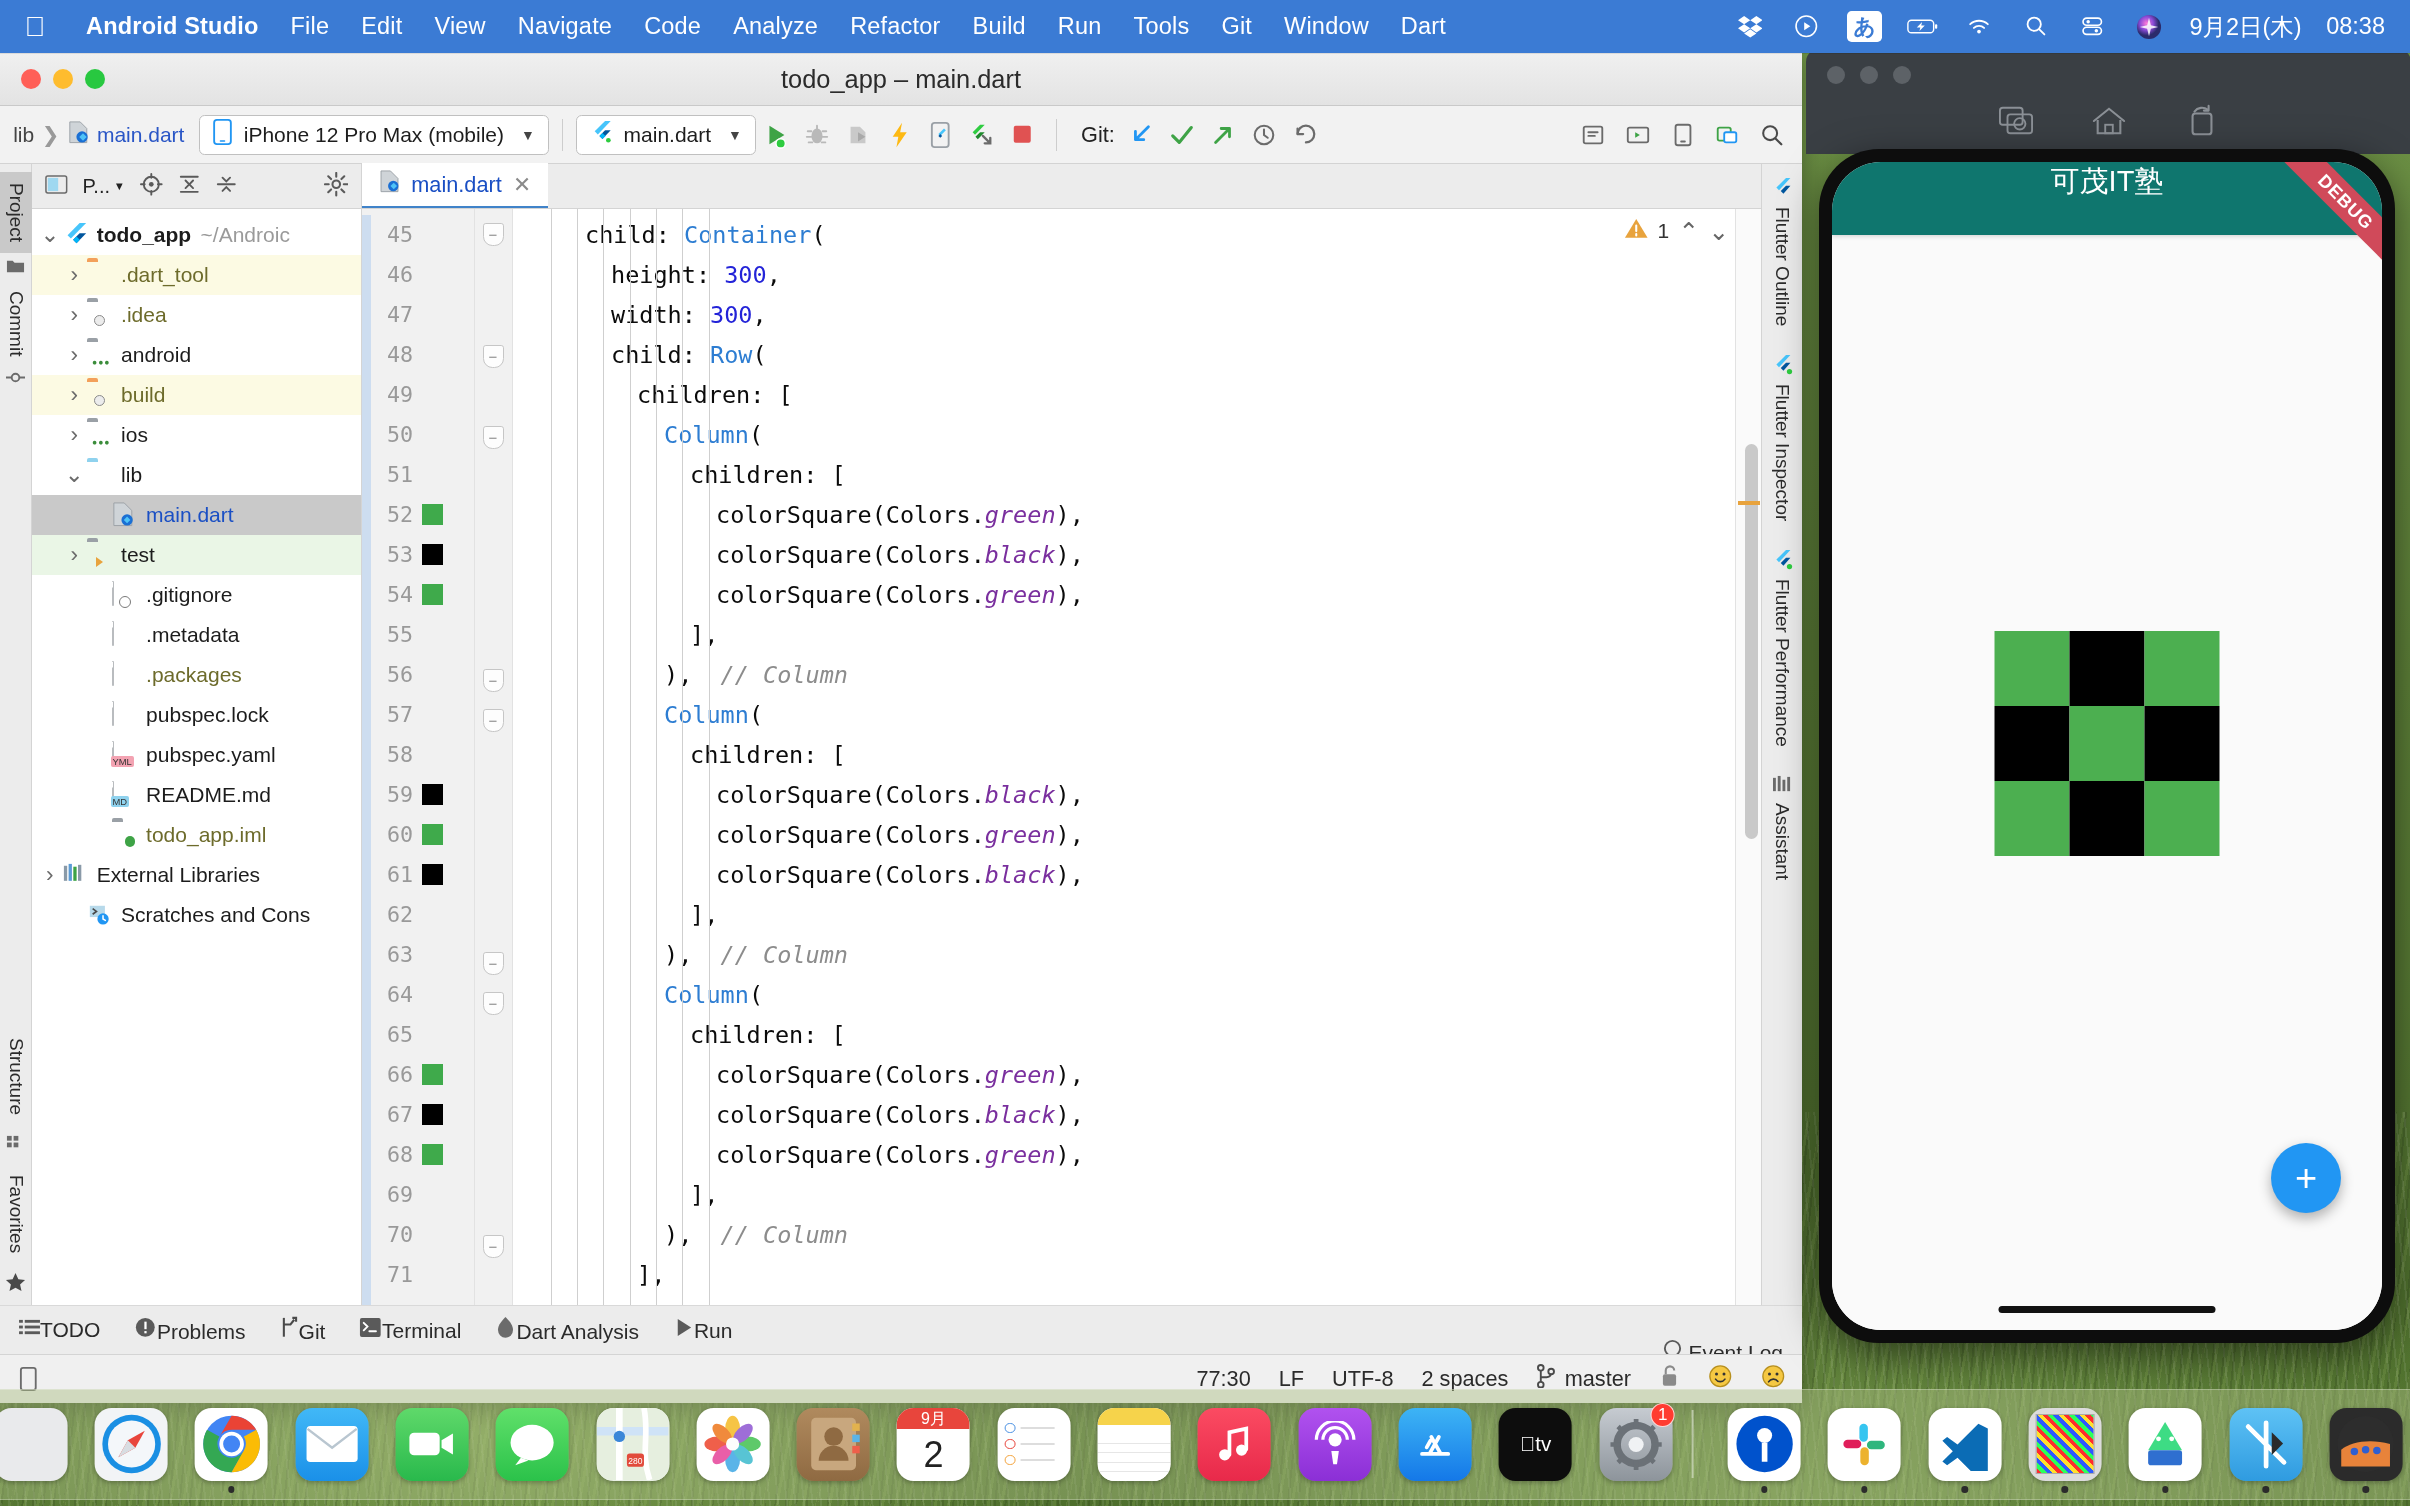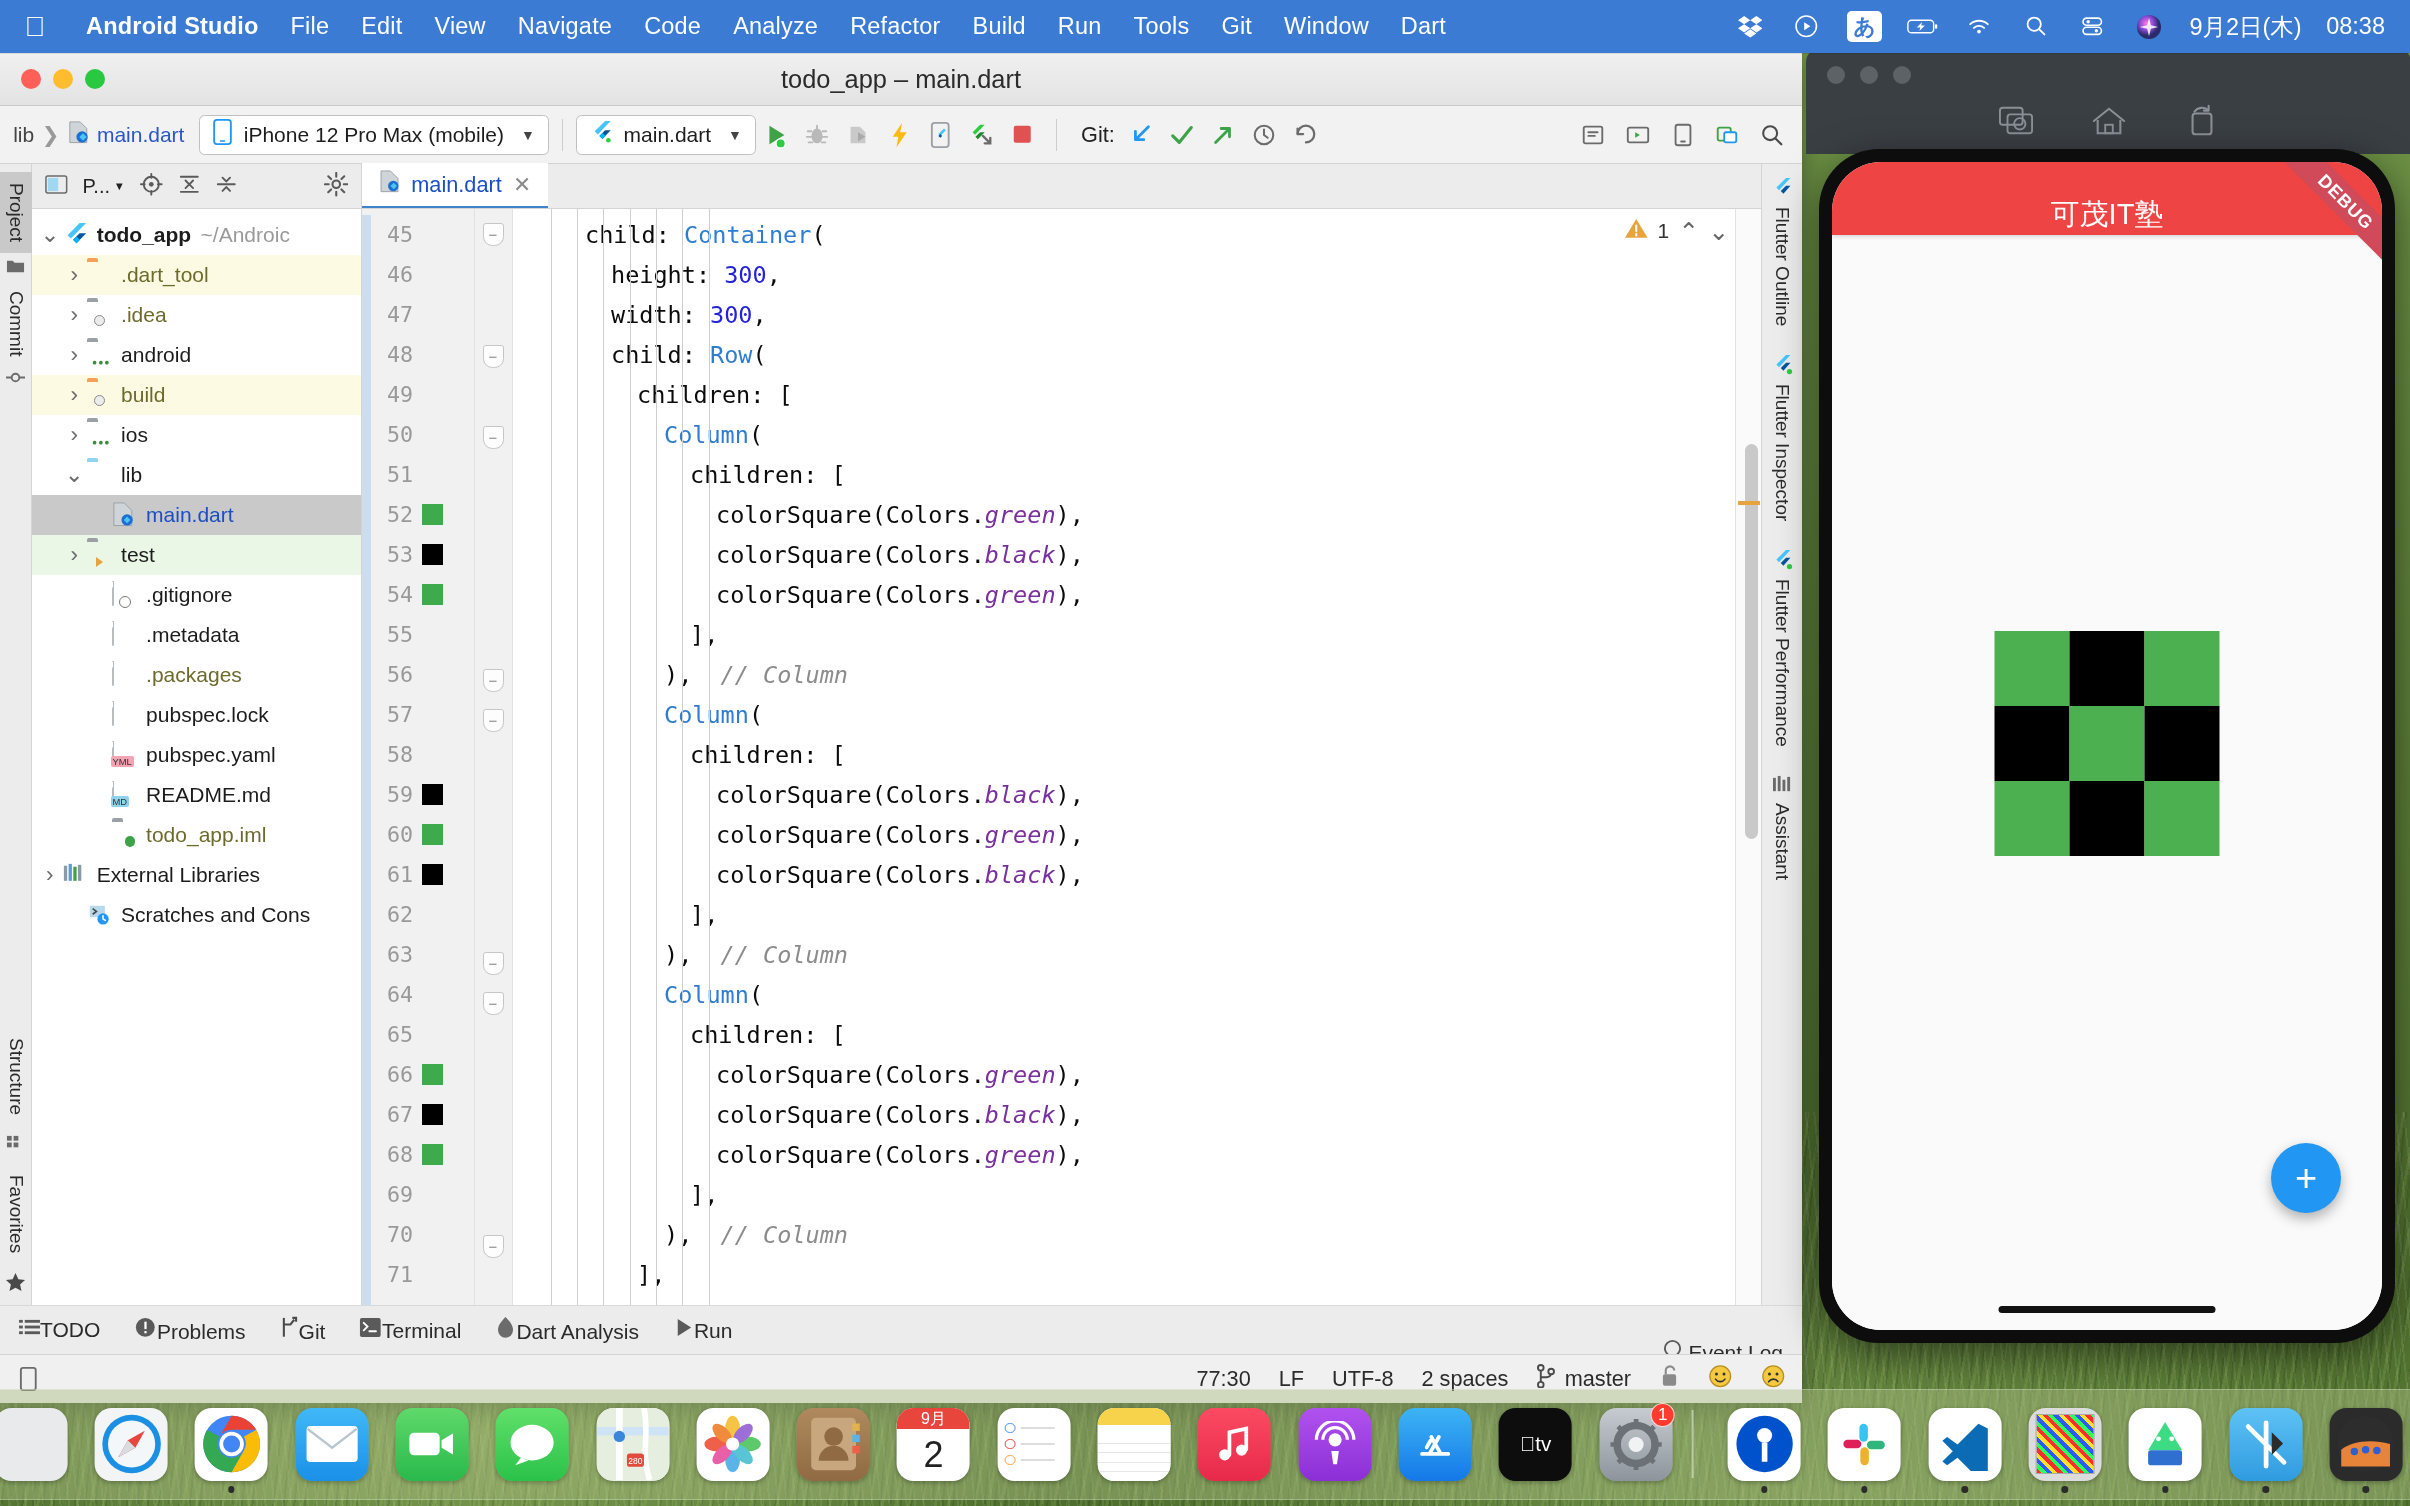--- a/index.html
+++ b/index.html
@@ -224,21 +224,21 @@
     position:absolute; left:50%; transform:translateX(-50%); top:0;
     width: 217px; height: 58px; background:#0d0d0d; border-radius: 0 0 28px 28px;
   }
   #ios-statusbar .sright { margin-left:auto; display:flex; align-items:center; gap:11.3px; }
   .sig-dots { display:flex; gap:3.8px; align-items:flex-end; }
   .sig-dots i { width:5.6px; height:5.6px; background:rgba(255,255,255,.75); border-radius:50%; display:block;}
   .batt { width:32px; height:16px; border:1.9px solid #fff; border-radius:3.8px; position:relative;}
   .batt::after{content:"";position:absolute;right:-4.7px;top:3.8px;width:2.8px;height:6.6px;background:#fff;border-radius:0 1.9px 1.9px 0;}
   .batt i{position:absolute; inset:1.9px; background:#fff; border-radius:1.9px;}
   #appbar {
-    height: 73px; background:#ef4444; display:flex; align-items:flex-end; justify-content:center;
+    height: 73px; background:#0f766e; display:flex; align-items:flex-start; justify-content:center;
     color:#fff; font-size:29px; box-shadow:0 1.9px 4.7px rgba(0,0,0,.18);
   }
   #debug-banner {
     position:absolute; right:-53px; top:24.5px; width:179px; background:#d04a5a; color:#fff;
     transform: rotate(45deg); text-align:center; font-size:18px; font-weight:bold;
     letter-spacing:0.9px; padding:4.7px 0; z-index:9;
   }
   #app-body { position:absolute; left:0; right:0; top:153px; bottom:0; background:#fafafa; }
   #grid {
     position:absolute; left:50%; transform:translateX(-50%); top: 316px;

